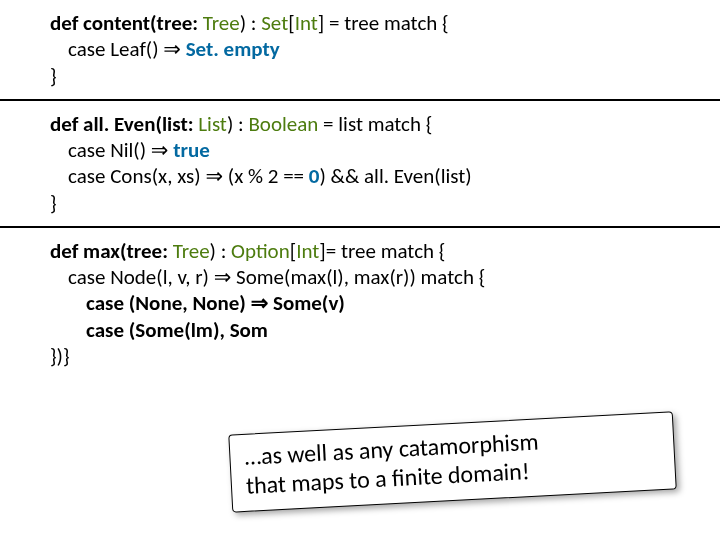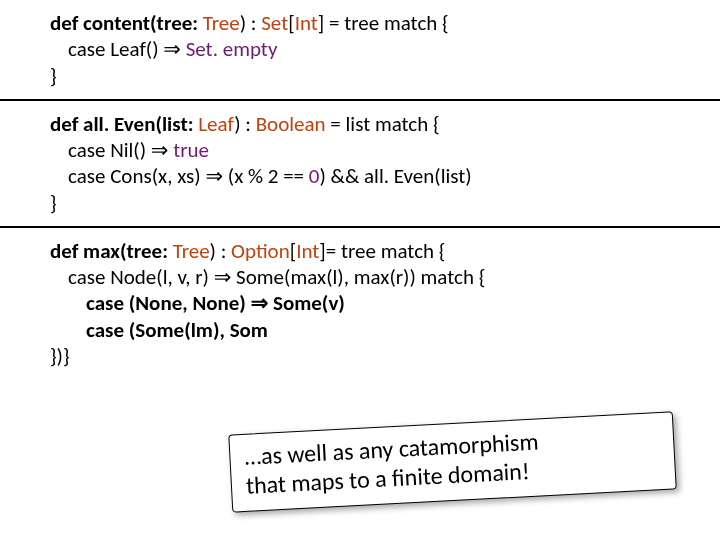--- a/index.html
+++ b/index.html
@@ -17,22 +17,22 @@
 }
 .block {
   padding: 10px 0 10px 50px;
   border-bottom: 2px solid #000;
 }
 .block.last { border-bottom: none; }
 .code-line { white-space: pre; }
 .ind1 { padding-left: 18px; }
 .ind2 { padding-left: 36px; font-weight: bold; }
 .kw   { font-weight: 700; }                 
-.type { color: #c2410c; }                   
-.lit  { color: #701a75; }                   
+.type { color: #4d7c0f; }                   
+.lit  { color: #0369a1; font-weight: bold; }                   
 .callout {
   position: absolute;
   left: 230px;
   top: 423px;
   width: 415px;
   background: #fff;
   border: 1.5px solid #000;
   border-radius: 4px;
   padding: 8px 14px 10px 14px;
   box-shadow: 3px 3px 6px rgba(0,0,0,0.35);
@@ -45,21 +45,21 @@
 </head>
 <body>
 
 <div class="block">
   <div class="code-line"><span class="kw">def content(tree: </span><span class="type">Tree</span><span>) : </span><span class="type">Set</span><span>[</span><span class="type">Int</span><span>] = tree match {</span></div>
   <div class="code-line ind1"><span>case Leaf() ⇒ </span><span class="lit">Set. empty</span></div>
   <div class="code-line">}</div>
 </div>
 
 <div class="block">
-  <div class="code-line"><span class="kw">def all. Even(list: </span><span class="type">Leaf</span><span>) : </span><span class="type">Boolean</span><span> = list match {</span></div>
+  <div class="code-line"><span class="kw">def all. Even(list: </span><span class="type">List</span><span>) : </span><span class="type">Boolean</span><span> = list match {</span></div>
   <div class="code-line ind1"><span>case Nil() ⇒ </span><span class="lit">true</span></div>
   <div class="code-line ind1"><span>case Cons(x, xs) ⇒ (x % 2 == </span><span class="lit">0</span><span>) &amp;&amp; all. Even(list)</span></div>
   <div class="code-line">}</div>
 </div>
 
 <div class="block last">
   <div class="code-line"><span class="kw">def max(tree: </span><span class="type">Tree</span><span>) : </span><span class="type">Option</span><span>[</span><span class="type">Int</span><span>]= tree match {</span></div>
   <div class="code-line ind1">case Node(l, v, r) ⇒ Some(max(l), max(r)) match {</div>
   <div class="code-line ind2">case (None, None) ⇒ Some(v)</div>
   <div class="code-line ind2">case (Some(lm), Som</div>

